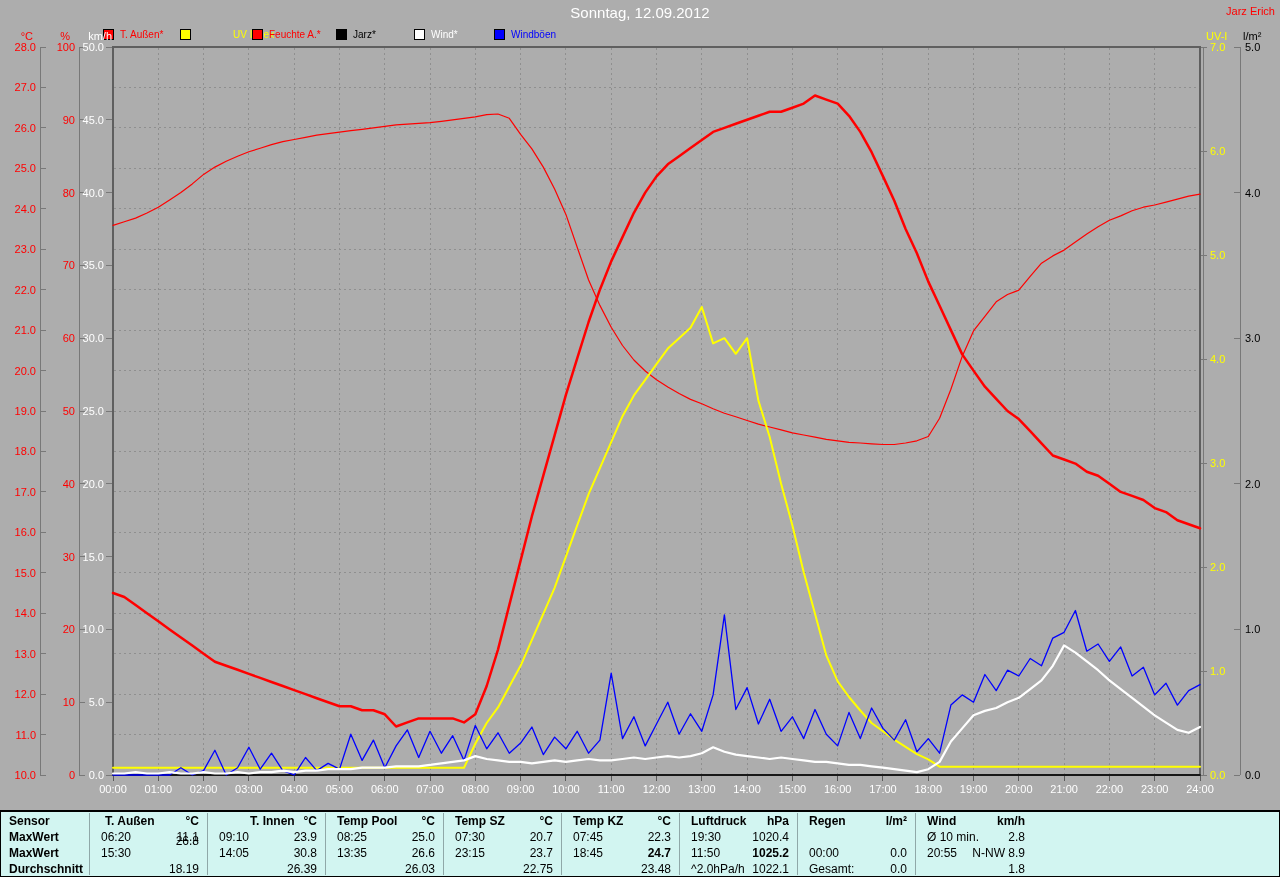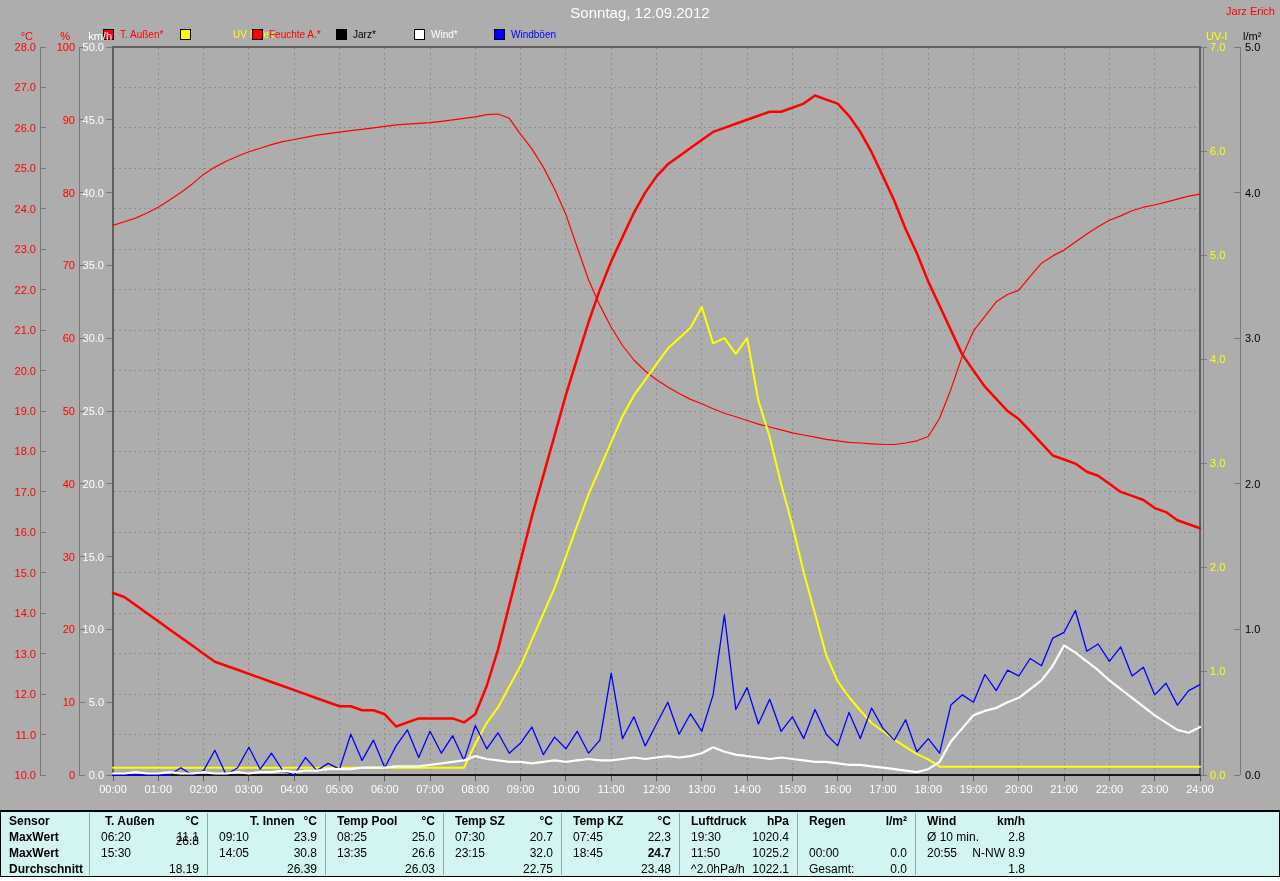--- a/index.html
+++ b/index.html
@@ -298,35 +298,35 @@
     <div class="t-cell" style="left: 336px; top: 18px;">08:25</div>
     <div class="t-cell t-right" style="left: 434px; top: 18px;">25.0</div>
     <div class="t-cell" style="left: 336px; top: 34px;">13:35</div>
     <div class="t-cell t-right" style="left: 434px; top: 34px;">26.6</div>
     <div class="t-cell t-right" style="left: 434px; top: 50px;">26.03</div>
     <div class="t-cell t-bold" style="left: 454px; top: 2px;">Temp SZ</div>
     <div class="t-cell t-bold t-right" style="left: 552px; top: 2px;">°C</div>
     <div class="t-cell" style="left: 454px; top: 18px;">07:30</div>
     <div class="t-cell t-right" style="left: 552px; top: 18px;">20.7</div>
     <div class="t-cell" style="left: 454px; top: 34px;">23:15</div>
-    <div class="t-cell t-right" style="left: 552px; top: 34px;">32.0</div>
+    <div class="t-cell t-right" style="left: 552px; top: 34px;">23.7</div>
     <div class="t-cell t-right" style="left: 552px; top: 50px;">22.75</div>
     <div class="t-cell t-bold" style="left: 572px; top: 2px;">Temp KZ</div>
     <div class="t-cell t-bold t-right" style="left: 670px; top: 2px;">°C</div>
     <div class="t-cell" style="left: 572px; top: 18px;">07:45</div>
     <div class="t-cell t-right" style="left: 670px; top: 18px;">22.3</div>
     <div class="t-cell" style="left: 572px; top: 34px;">18:45</div>
     <div class="t-cell t-right" style="left: 670px; top: 34px; font-weight: bold;">24.7</div>
     <div class="t-cell t-right" style="left: 670px; top: 50px;">23.48</div>
     <div class="t-cell t-bold" style="left: 690px; top: 2px;">Luftdruck</div>
     <div class="t-cell t-bold t-right" style="left: 788px; top: 2px;">hPa</div>
     <div class="t-cell" style="left: 690px; top: 18px;">19:30</div>
     <div class="t-cell t-right" style="left: 788px; top: 18px;">1020.4</div>
     <div class="t-cell" style="left: 690px; top: 34px;">11:50</div>
-    <div class="t-cell t-right" style="left: 788px; top: 34px;">1025.2</div>
+    <div class="t-cell t-right" style="left: 788px; top: 34px; font-weight: bold;">1025.2</div>
     <div class="t-cell" style="left: 690px; top: 50px;">^2.0hPa/h</div>
     <div class="t-cell t-right" style="left: 788px; top: 50px;">1022.1</div>
     <div class="t-cell t-bold" style="left: 808px; top: 2px;">Regen</div>
     <div class="t-cell t-bold t-right" style="left: 906px; top: 2px;">l/m²</div>
     <div class="t-cell" style="left: 808px; top: 34px;">00:00</div>
     <div class="t-cell t-right" style="left: 906px; top: 34px;">0.0</div>
     <div class="t-cell" style="left: 808px; top: 50px;">Gesamt:</div>
     <div class="t-cell t-right" style="left: 906px; top: 50px;">0.0</div>
     <div class="t-cell t-bold" style="left: 926px; top: 2px;">Wind</div>
     <div class="t-cell t-bold t-right" style="left: 1024px; top: 2px;">km/h</div>

